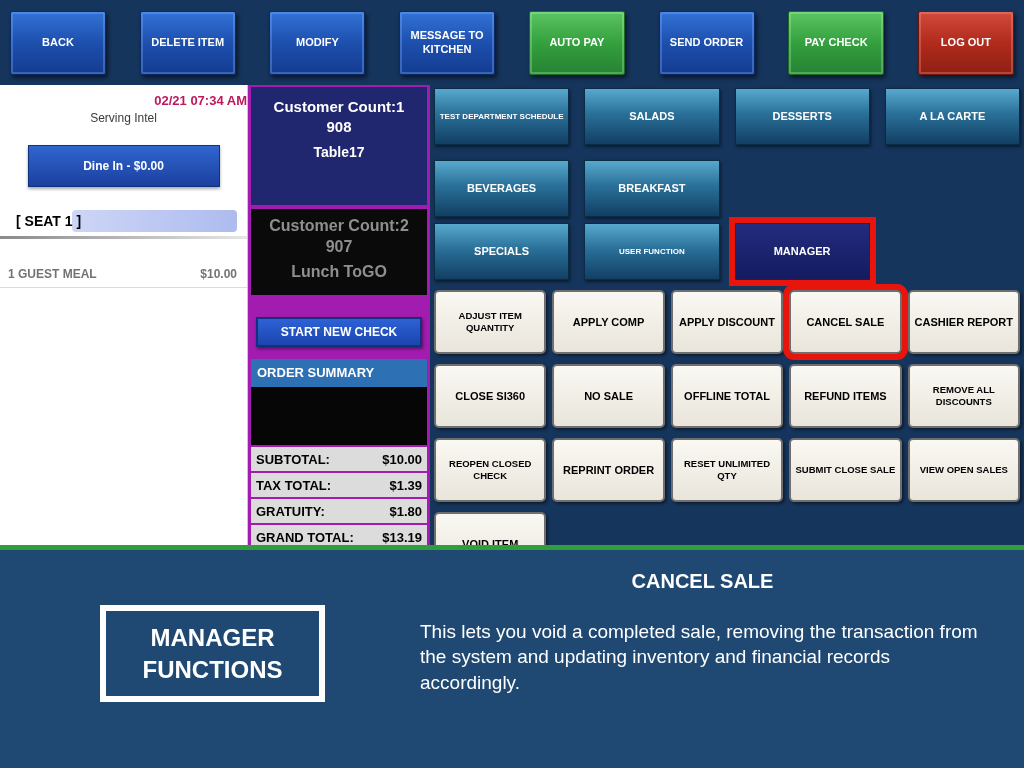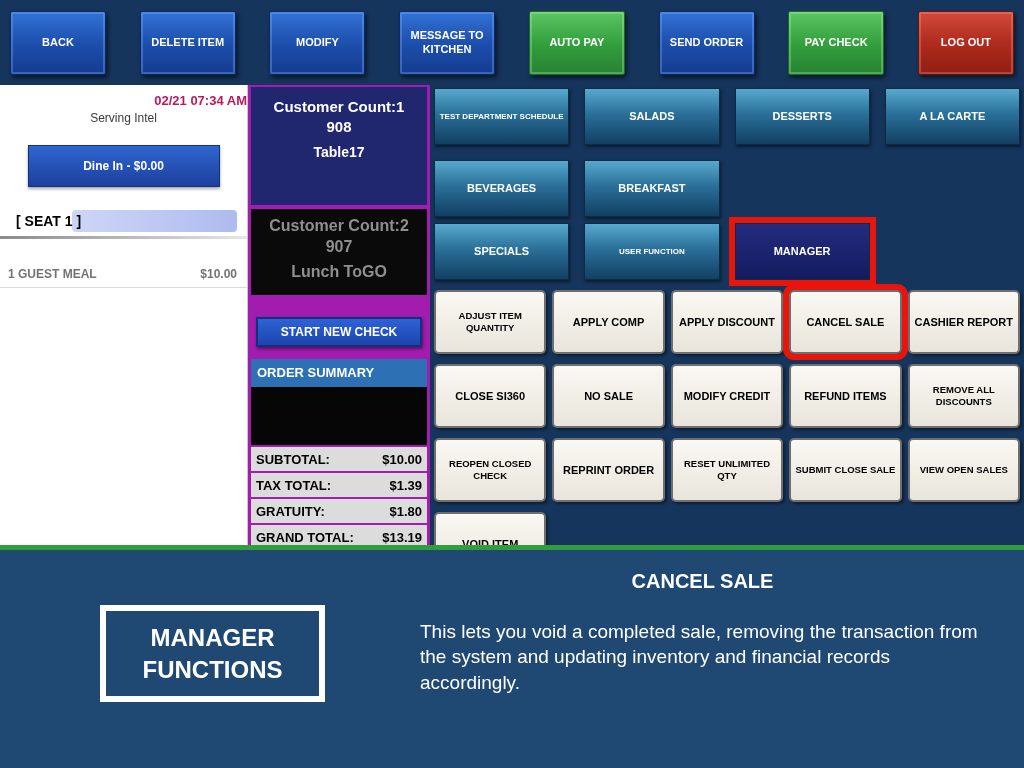--- a/index.html
+++ b/index.html
@@ -183,21 +183,21 @@
         <button class="cat-btn selected red-frame">MANAGER</button>
       </div>
       <div class="func-grid">
         <button class="func-btn small">ADJUST ITEM QUANTITY</button>
         <button class="func-btn">APPLY COMP</button>
         <button class="func-btn">APPLY DISCOUNT</button>
         <button class="func-btn red-frame">CANCEL SALE</button>
         <button class="func-btn">CASHIER REPORT</button>
         <button class="func-btn">CLOSE SI360</button>
         <button class="func-btn">NO SALE</button>
-        <button class="func-btn">MODIFY CREDIT</button>
+        <button class="func-btn">OFFLINE TOTAL</button>
         <button class="func-btn">REFUND ITEMS</button>
         <button class="func-btn small">REMOVE ALL DISCOUNTS</button>
         <button class="func-btn small">REOPEN CLOSED CHECK</button>
         <button class="func-btn">REPRINT ORDER</button>
         <button class="func-btn small">RESET UNLIMITED QTY</button>
         <button class="func-btn small">SUBMIT CLOSE SALE</button>
         <button class="func-btn small">VIEW OPEN SALES</button>
         <button class="func-btn">VOID ITEM</button>
       </div>
     </div>

